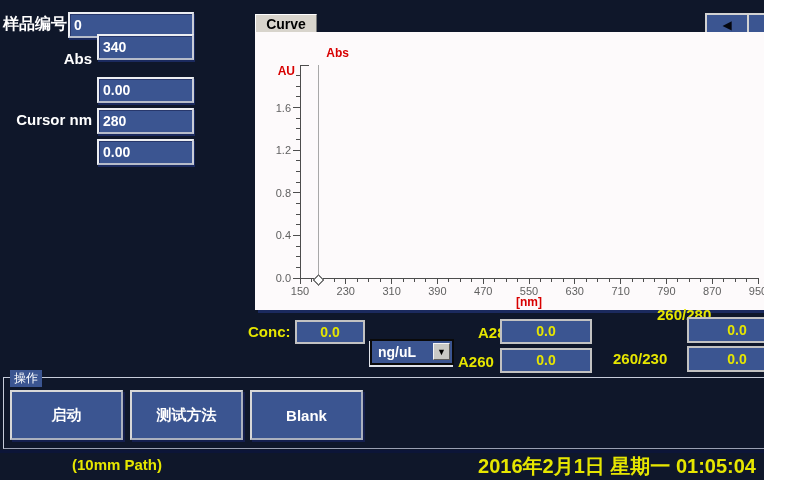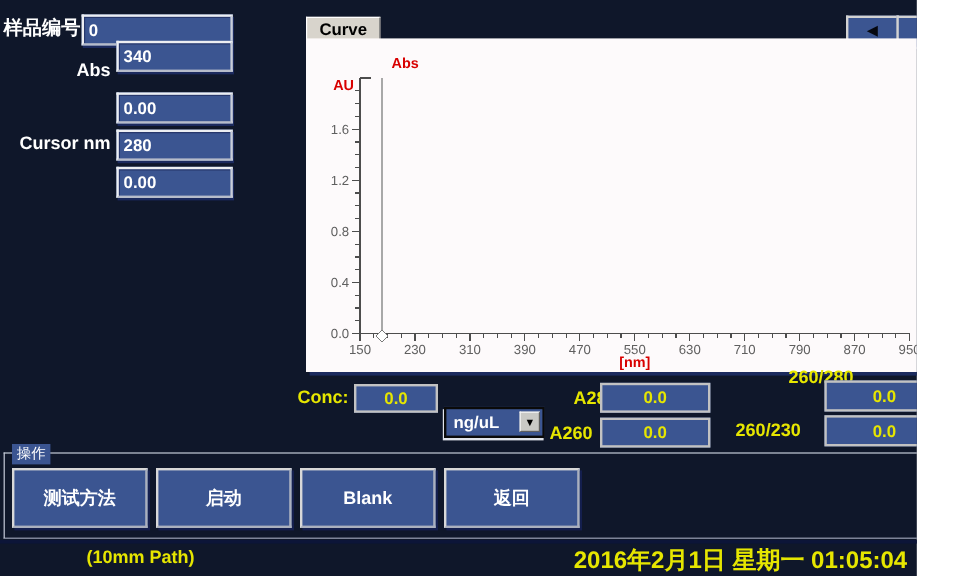--- a/index.html
+++ b/index.html
@@ -233,23 +233,22 @@
     <span>0.0</span>
   </div>
   <div class="res-label" style="left:613px;top:347px;">260/230</div>
   <div class="val-box" style="left:687px;top:346px;width:96px;height:22px;line-height:22px;">
     <span>0.0</span>
   </div>
 
   <span class="op-legend">操作</span>
   <div class="op-group"></div>
   <div class="op-buttons">
+    <div class="op-btn">启动</div>
     <div class="op-btn">测试方法</div>
-    <div class="op-btn">启动</div>
     <div class="op-btn">Blank</div>
-    <div class="op-btn">返回</div>
   </div>
 
   <div class="divider"></div>
   <div class="path-label">(10mm Path)</div>
   <div class="datetime">2016年2月1日 星期一 01:05:04</div>
 
 </div>
 
 </body></html>

